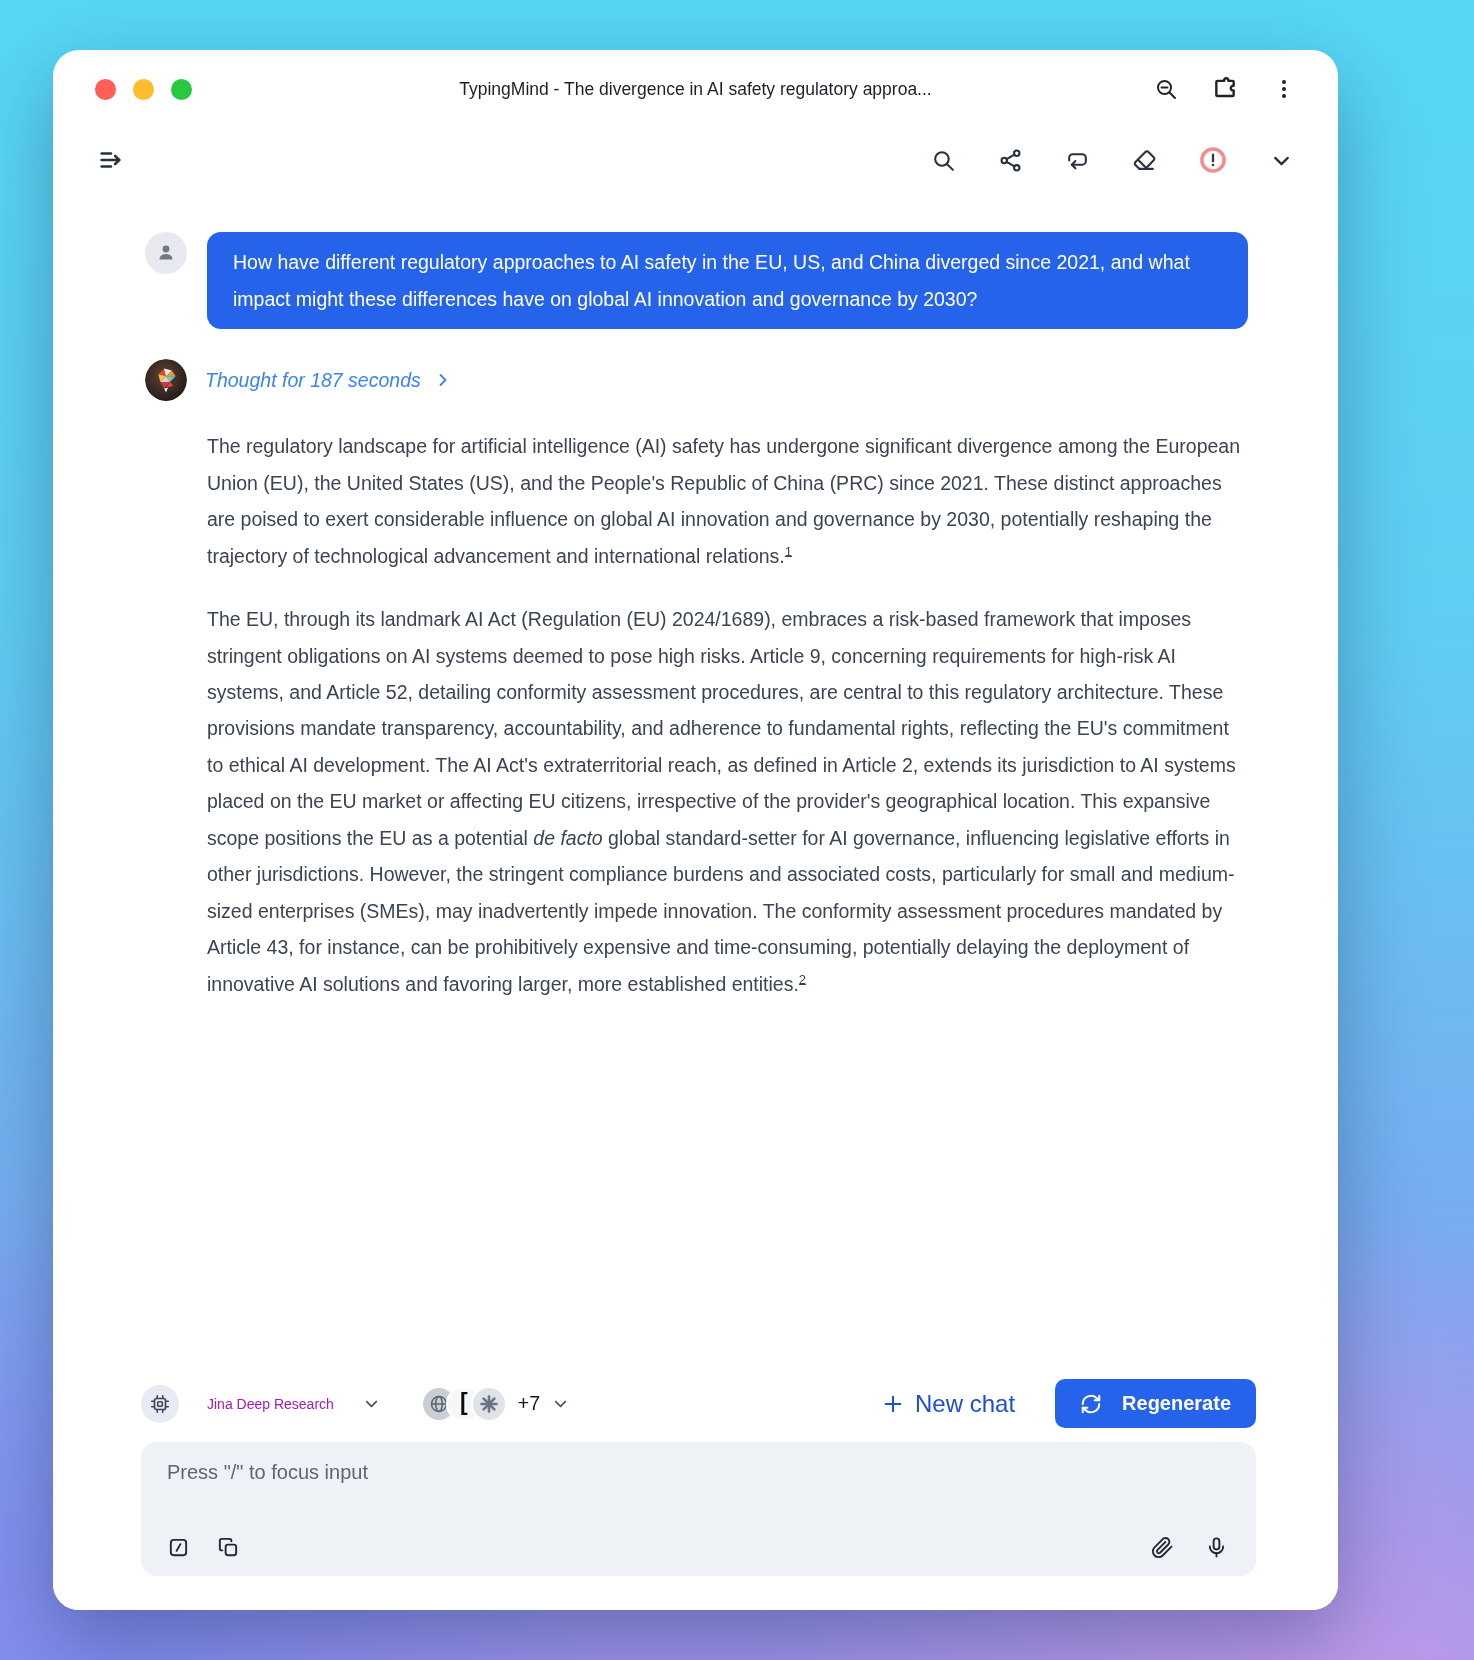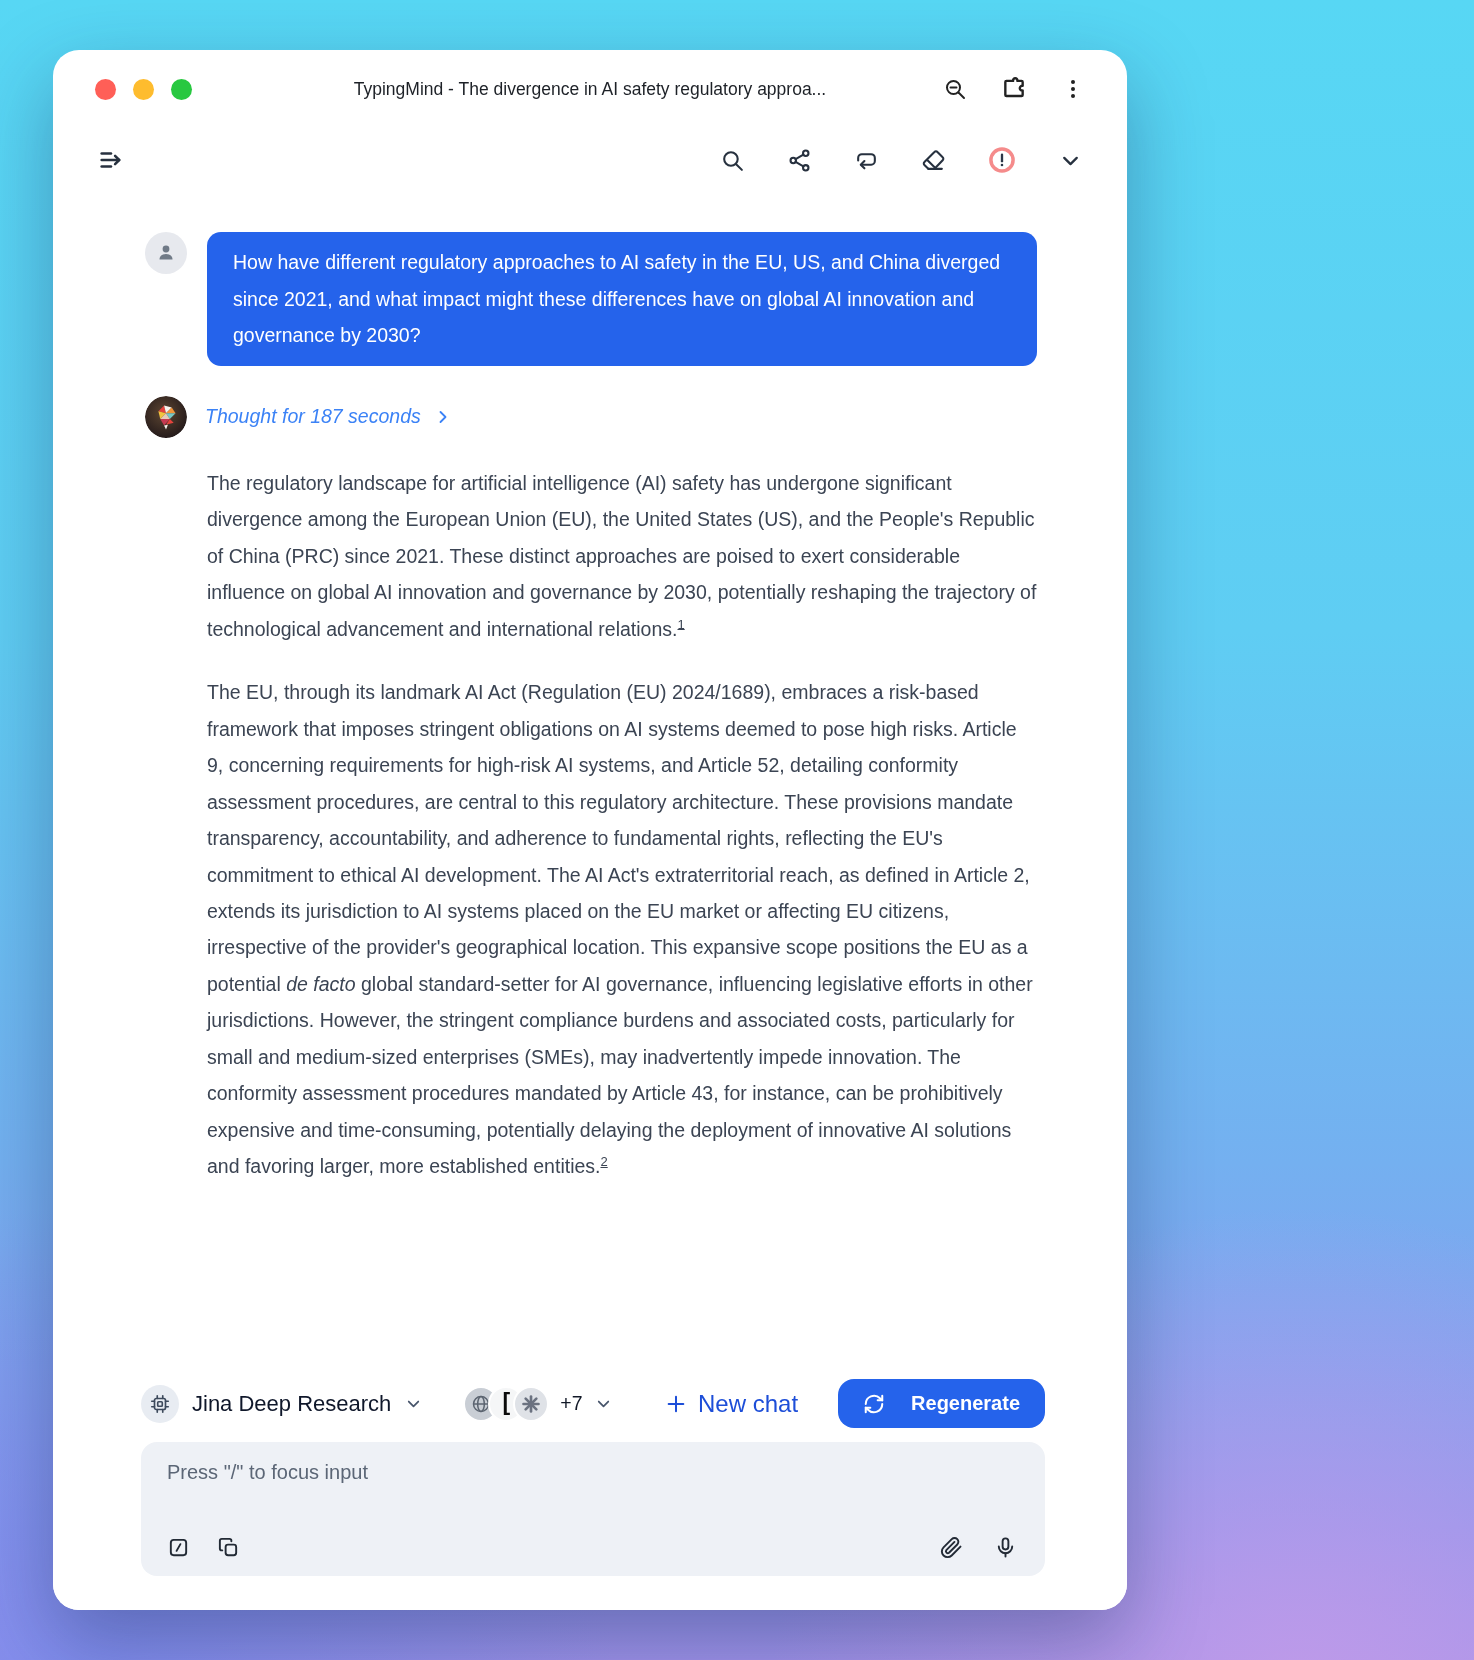--- a/index.html
+++ b/index.html
@@ -5,21 +5,21 @@
   html,body{margin:0;padding:0;}
   body{
     width:1474px;height:1660px;position:relative;overflow:hidden;
     font-family:"Liberation Sans",sans-serif;
     background-image:
       radial-gradient(55% 45% at 88% 102%, rgba(193,155,233,.9) 0%, rgba(193,155,233,0) 65%),
       radial-gradient(55% 45% at 6% 102%, rgba(122,140,238,.85) 0%, rgba(122,140,238,0) 65%),
       linear-gradient(180deg,#57d7f4 0%,#5fcdf3 38%,#74b0f0 70%,#8c97ed 92%,#a093ea 100%);
   }
   .window{
-    position:absolute;left:53px;top:50px;width:1074px;height:1560px;
+    position:absolute;left:53px;top:50px;width:1285px;height:1560px;
     background:#fff;border-radius:26px;overflow:hidden;
     box-shadow:0 30px 80px rgba(15,35,80,.35);
     display:flex;flex-direction:column;
   }
   button{background:none;border:none;padding:0;cursor:pointer;color:inherit;font-family:inherit;}
   svg.ic{display:block;}
 
   
   .titlebar{flex:0 0 auto;height:78px;position:relative;display:flex;align-items:center;padding:0 42px;}
   .traffic{display:flex;gap:17px;z-index:2;}
@@ -43,34 +43,34 @@
   .assistant-head{display:flex;gap:18px;align-items:center;margin-top:30px;}
   .thought{display:flex;align-items:center;gap:12px;font-style:italic;color:#3b82f6;font-size:19.5px;}
   .assistant-body{margin-left:62px;font-size:19.5px;line-height:1.87;color:#3b4453;}
   .assistant-body p{margin:27px 0 0 0;}
   .assistant-body sup.fnote{font-size:13px;text-decoration:underline;line-height:0;}
 
   
   .footer{flex:0 0 auto;background:#fff;padding:6px 82px 34px 88px;}
   .actionbar{display:flex;align-items:center;margin-bottom:14px;}
   .ab-left{display:flex;align-items:center;gap:40px;}
-  .model-selector{display:flex;align-items:center;gap:13px;font-size:22px;color:#0f172a;}
+  .model-selector{display:flex;align-items:center;gap:28px;font-size:14px;color:#a21caf;}
   .chip-circle{width:38px;height:38px;border-radius:50%;background:#e8ecf2;display:flex;align-items:center;justify-content:center;color:#3d4a5c;}
   .models{display:flex;align-items:center;gap:11px;font-size:19.5px;color:#111827;}
   .mavs{display:flex;align-items:center;}
   .mav{width:36px;height:36px;border-radius:50%;display:flex;align-items:center;justify-content:center;border:2px solid #fff;box-sizing:border-box;}
   .mav+.mav{margin-left:-11px;}
   .mav.globe{background:#c9ced5;color:#5b6470;}
   .mav.bracket{background:#f5f6f7;color:#0b0b0b;font-size:23px;font-weight:800;line-height:1;padding-bottom:3px;}
   .mav.asterisk{background:#dfe2e7;color:#6b7280;}
   .ab-right{margin-left:auto;display:flex;align-items:center;gap:40px;}
   .newchat{display:flex;align-items:center;gap:11px;font-size:24px;color:#1d4ed8;}
   .regen{
-    display:flex;align-items:center;gap:26px;background:var(--accent,#2563eb);
-    color:#fff;font-size:20px;font-weight:600;border-radius:16px;padding:13px 25px;
+    display:flex;align-items:center;gap:20px;background:var(--accent,#2563eb);
+    color:#fff;font-size:20px;font-weight:600;border-radius:10px;padding:13px 25px;
   }
   .inputbox{background:#eef1f6;border-radius:16px;height:134px;box-sizing:border-box;padding:19px 28px 17px 26px;display:flex;flex-direction:column;}
   .placeholder{color:#5b6676;font-size:20px;}
   .input-icons{margin-top:auto;display:flex;align-items:center;color:#222a35;}
   .ii-left{display:flex;align-items:center;gap:27px;}
   .ii-right{margin-left:auto;display:flex;align-items:center;gap:31px;}
 </style>
 </head>
 <body>
 

